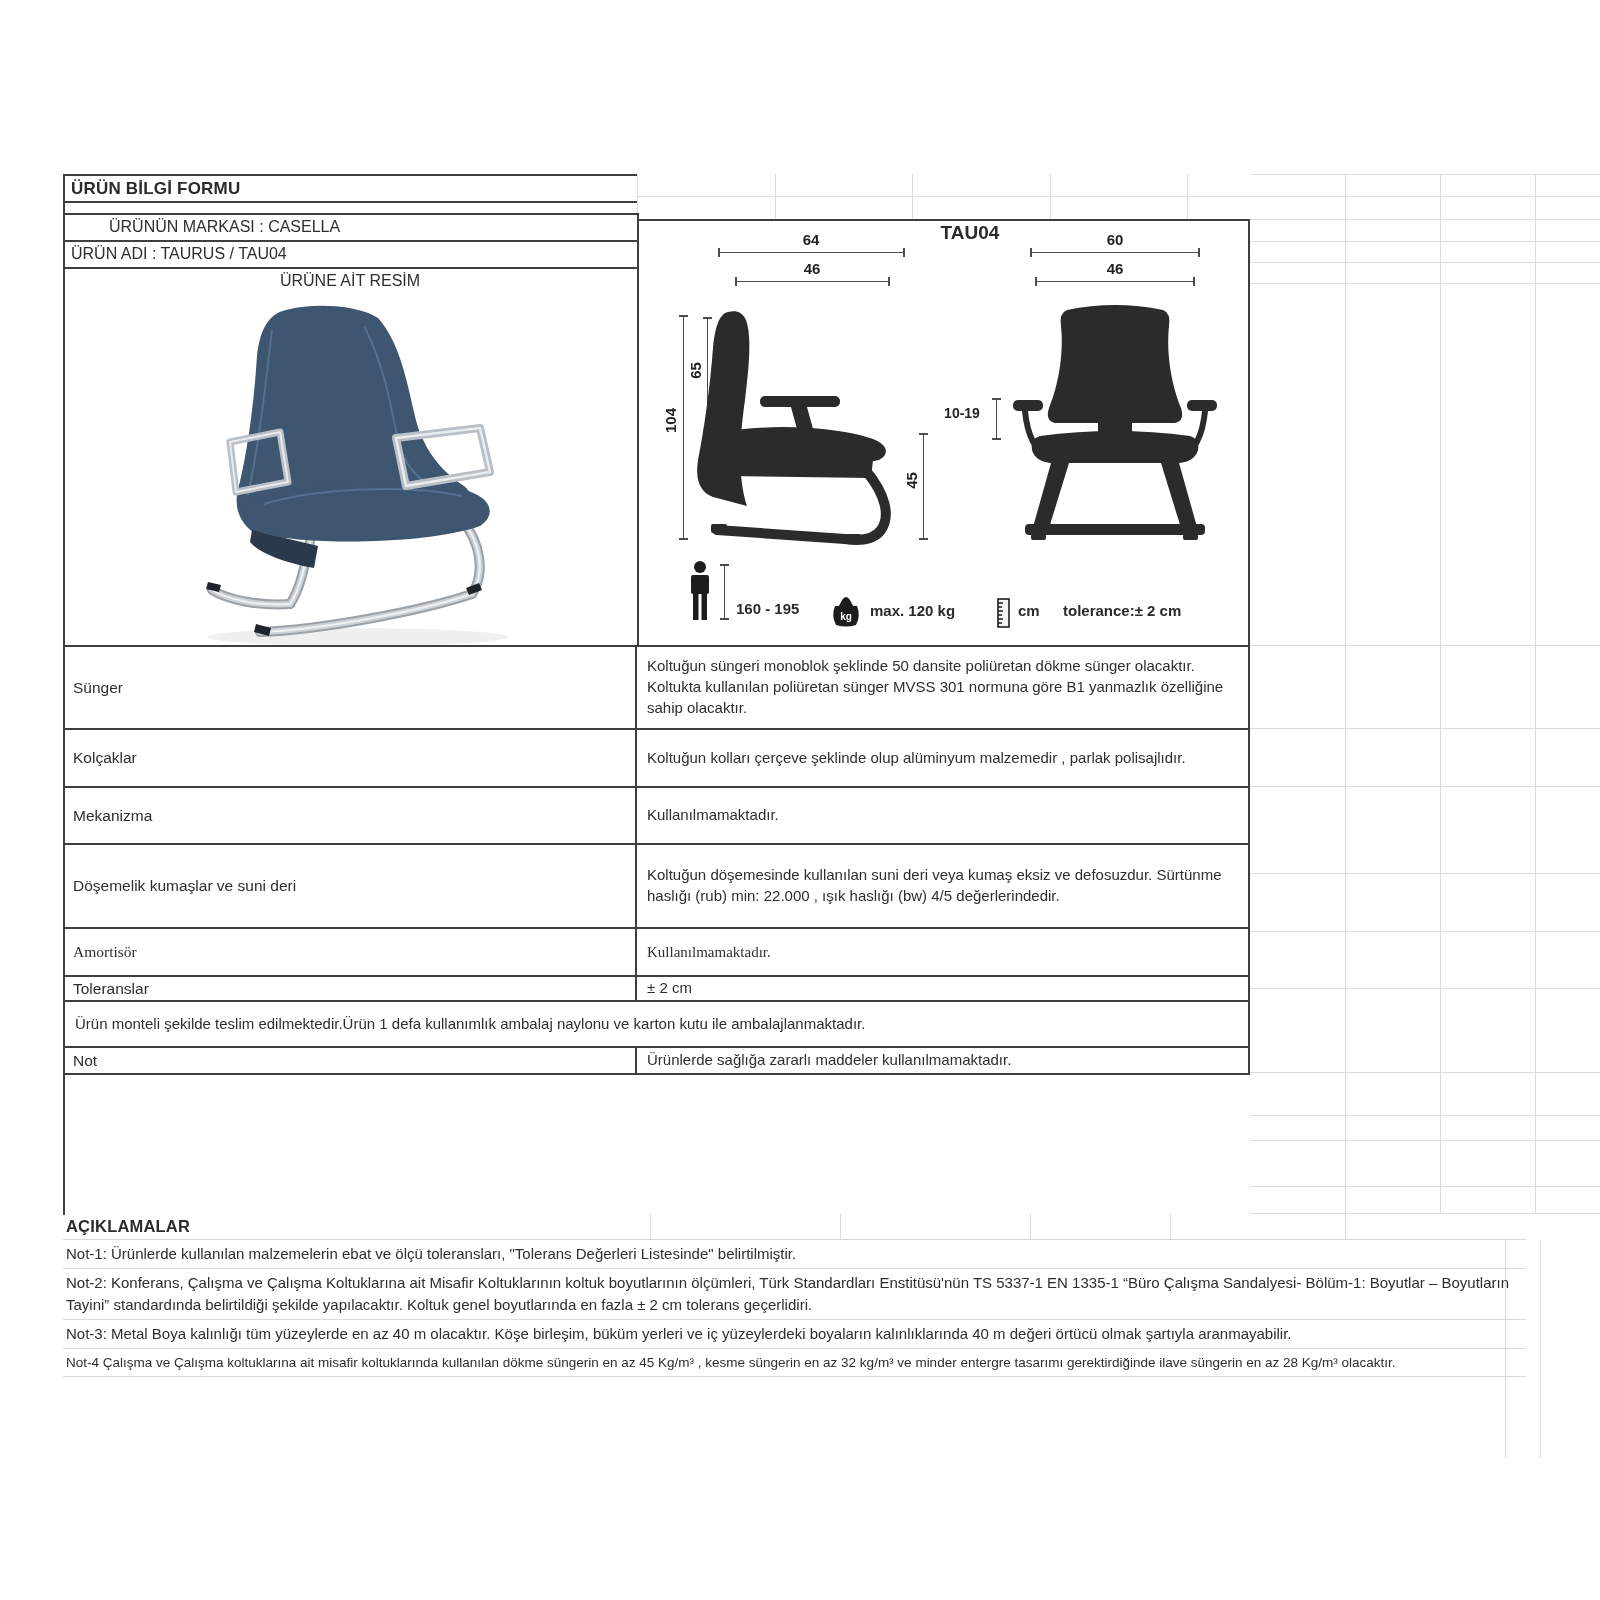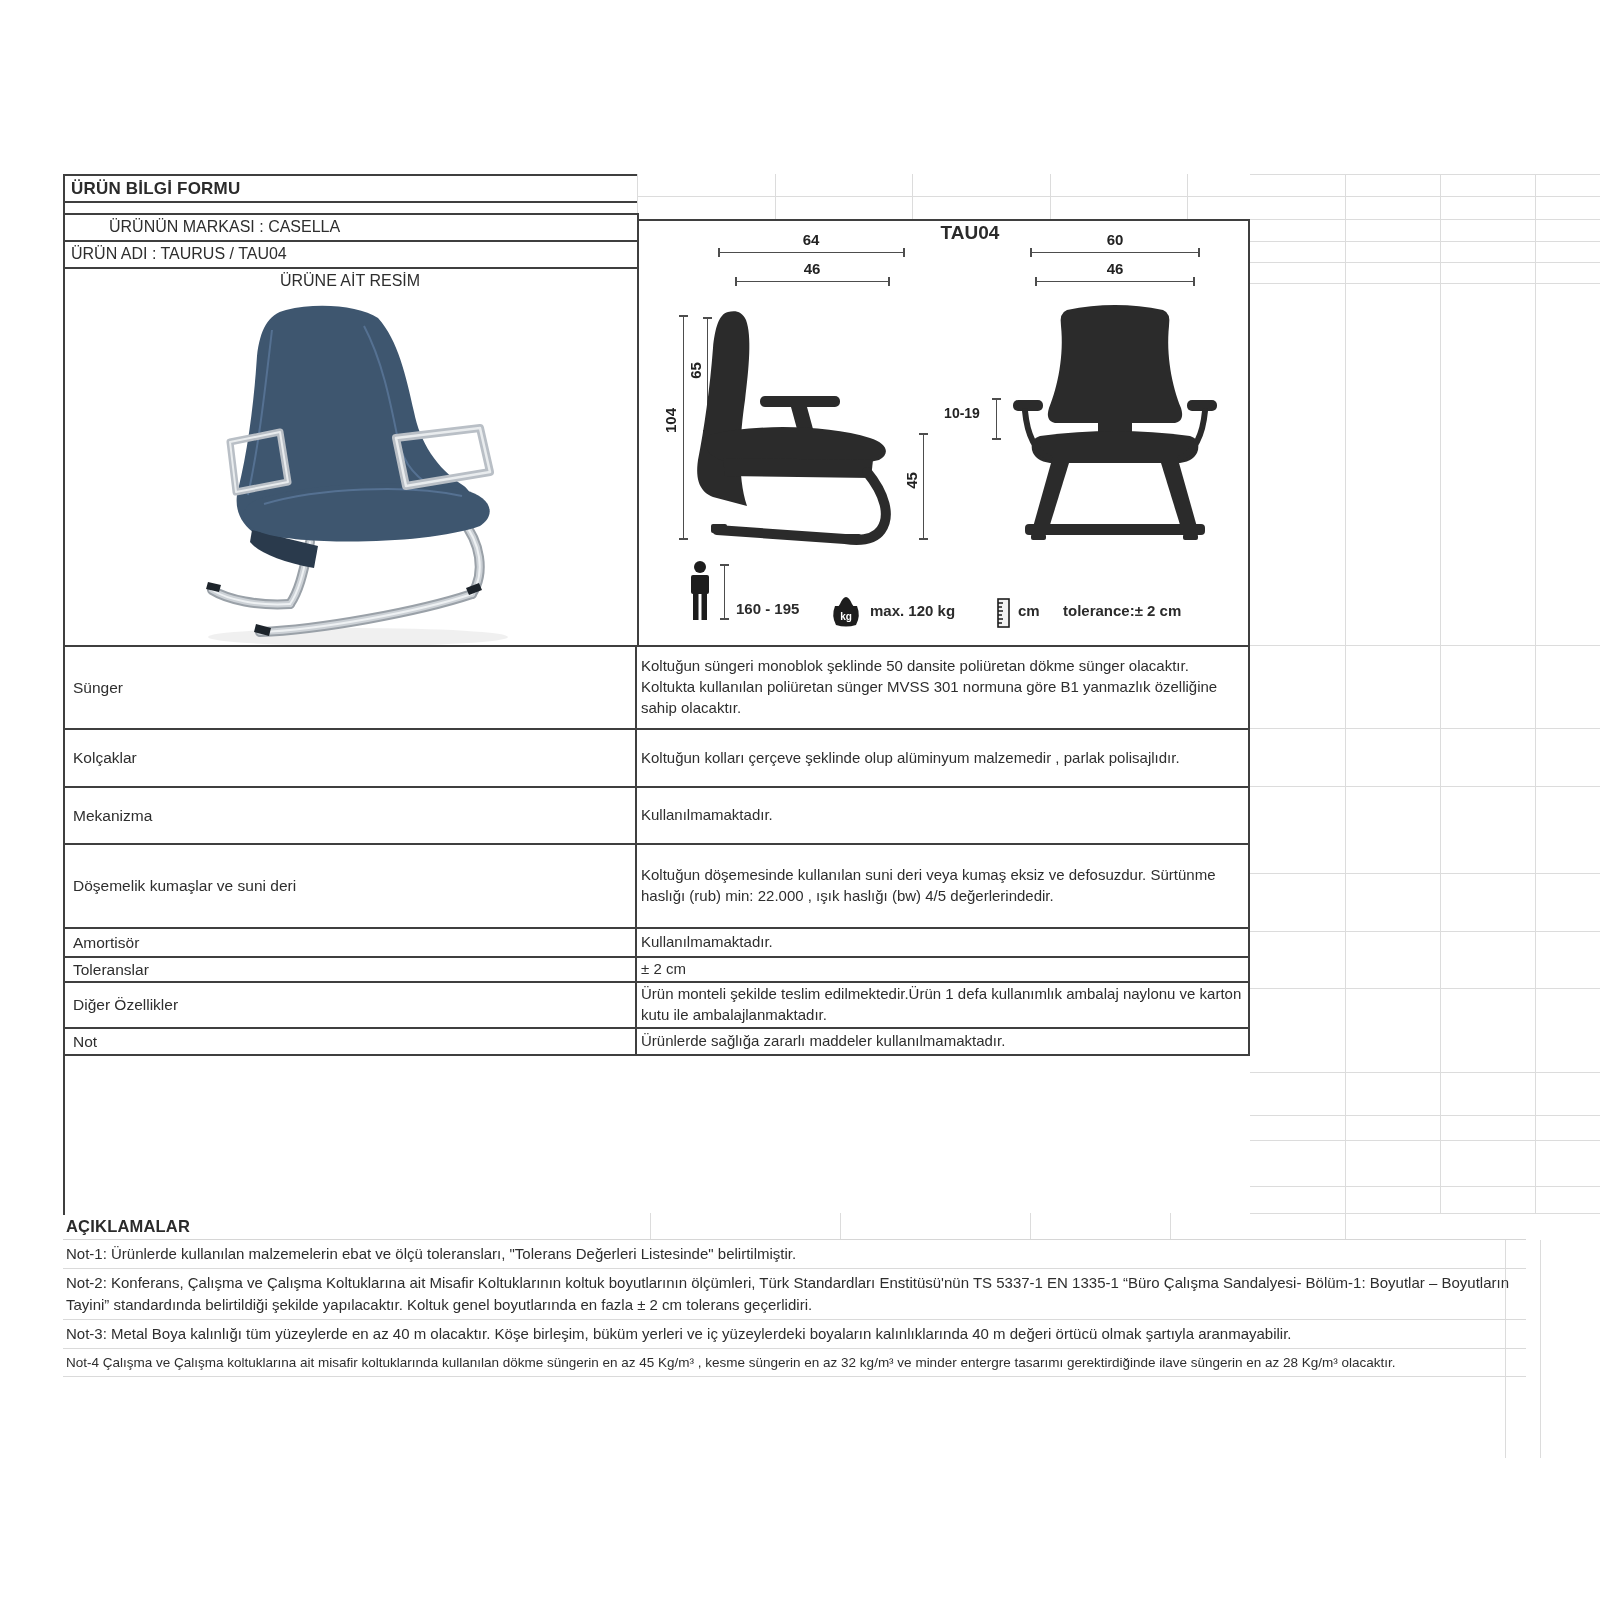--- a/index.html
+++ b/index.html
@@ -20,21 +20,21 @@
   .vdim:before,.vdim:after{content:"";position:absolute;height:1.6px;width:9px;left:-5px;background:#4d4d4d;}
   .vdim:before{top:0;} .vdim:after{bottom:0;}
   .dimlabel{position:absolute;font-weight:bold;font-size:15px;color:#222;text-align:center;}
   .vlabel{transform:rotate(-90deg);transform-origin:center;}
   
   #spec-table{position:absolute;left:63px;top:645px;width:1187px;border:2px solid #3f3f3f;box-sizing:border-box;}
   .spec-row{display:flex;border-top:2px solid #3f3f3f;box-sizing:border-box;}
   .spec-row:first-child{border-top:none;}
   .spec-label{width:572px;flex:0 0 572px;border-right:2px solid #3f3f3f;display:flex;align-items:center;
               padding-left:8px;box-sizing:border-box;font-size:15.5px;color:#2e2e2e;}
-  .spec-value{flex:1;display:flex;align-items:center;padding:4px 4px;box-sizing:border-box;
+  .spec-value{flex:1;display:flex;align-items:center;padding:4px 10px;box-sizing:border-box;
               font-size:15px;line-height:1.38;color:#2e2e2e;}
   
   #notes{position:absolute;left:63px;top:1213px;width:1463px;}
   .note-title{font-weight:bold;font-size:16.5px;padding:4px 3px 3px 3px;border-bottom:1px solid #d6d6d6;letter-spacing:.2px;}
   .note-item{font-size:15px;line-height:22px;padding:3px 3px 3px 3px;border-bottom:1px solid #dadada;color:#2e2e2e;}
   .note-item.small{font-size:13.5px;line-height:21px;}
   .hdr-text{font-size:16px;color:#2e2e2e;}
 </style>
 </head>
 <body>
@@ -240,30 +240,29 @@
       <div class="spec-value">Koltuğun kolları çerçeve şeklinde olup alüminyum malzemedir , parlak polisajlıdır.</div>
     </div>
     <div class="spec-row" style="height:57px;">
       <div class="spec-label">Mekanizma</div>
       <div class="spec-value">Kullanılmamaktadır.</div>
     </div>
     <div class="spec-row" style="height:84px;">
       <div class="spec-label">Döşemelik kumaşlar ve suni deri</div>
       <div class="spec-value">Koltuğun döşemesinde kullanılan suni deri veya kumaş eksiz ve defosuzdur. Sürtünme haslığı (rub) min: 22.000 , ışık haslığı (bw) 4/5 değerlerindedir.</div>
     </div>
-    <div class="spec-row" style="height:29px;">
+    <div class="spec-row" style="height:48px;font-family:Liberation Serif, serif;">
       <div class="spec-label">Amortisör</div>
       <div class="spec-value">Kullanılmamaktadır.</div>
     </div>
     <div class="spec-row" style="height:25px;">
       <div class="spec-label">Toleranslar</div>
       <div class="spec-value">± 2 cm</div>
     </div>
     <div class="spec-row" style="height:46px;">
-      <div class="spec-label">Diğer Özellikler</div>
       <div class="spec-value">Ürün monteli şekilde teslim edilmektedir.Ürün 1 defa kullanımlık ambalaj naylonu ve karton kutu ile ambalajlanmaktadır.</div>
     </div>
     <div class="spec-row" style="height:27px;">
       <div class="spec-label">Not</div>
       <div class="spec-value">Ürünlerde sağlığa zararlı maddeler kullanılmamaktadır.</div>
     </div>
   </div>
 
   <div id="notes">
     <div class="note-title">AÇIKLAMALAR</div>

